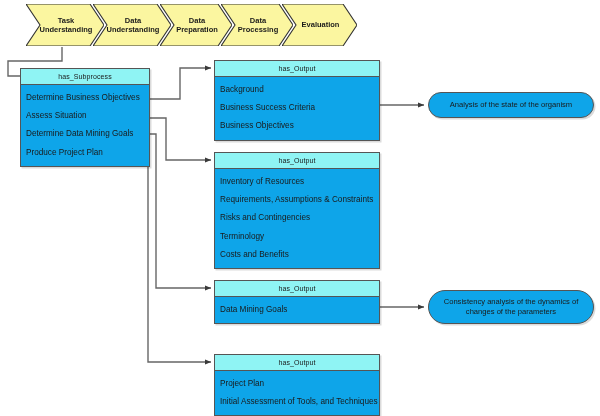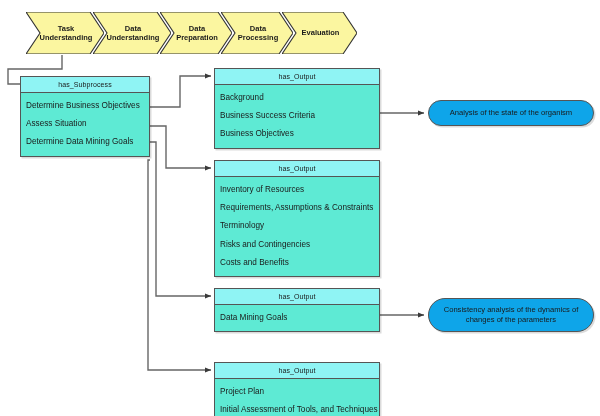--- a/index.html
+++ b/index.html
@@ -10,21 +10,21 @@
   body {
     width: 600px;
     height: 416px;
     position: relative;
     overflow: hidden;
     font-family: "Liberation Sans", sans-serif;
     color: #1a1a1a;
   }
   #canvas {
     position: absolute;
-    left: 0; top: 8px;
+    left: 0; top: 0;
     width: 600px;
     height: 308px;
   }
   #svg-layer {
     position: absolute;
     left: 0; top: 0;
     width: 600px;
     height: 416px;
     pointer-events: none;
   }
@@ -58,21 +58,21 @@
   .chev-label {
     position: relative;
     z-index: 2;
     pointer-events: none;
   }
   
   .node-box {
     position: absolute;
     box-sizing: border-box;
     border: 1px solid #555555;
-    background: #5eead4;
+    background: #0ea5e9;
     box-shadow: 1.5px 1.5px 0 rgba(0,0,0,0.14);
   }
   .node-header {
     box-sizing: border-box;
     height: 16px;
     background: #8ff4f4;
     border-bottom: 1px solid #555555;
     font-size: 7px;
     display: flex;
     align-items: center;
@@ -196,39 +196,40 @@
       </span>
     </div>
   </div>
 
   <div class="node-box" style="left:20px; top:68px; width:130px;">
     <div class="node-header">has_Subprocess</div>
     <div class="node-body">
       <div class="node-row">Determine Business Objectives</div>
       <div class="node-row">Assess Situation</div>
       <div class="node-row">Determine Data Mining Goals</div>
+      <div class="node-row">Produce Project Plan</div>
     </div>
   </div>
 
   <div class="node-box" style="left:214px; top:60px; width:166px;">
     <div class="node-header">has_Output</div>
     <div class="node-body">
       <div class="node-row">Background</div>
       <div class="node-row">Business Success Criteria</div>
       <div class="node-row">Business Objectives</div>
     </div>
   </div>
 
   <div class="node-box" style="left:214px; top:152px; width:166px;">
     <div class="node-header">has_Output</div>
     <div class="node-body">
       <div class="node-row">Inventory of Resources</div>
       <div class="node-row">Requirements, Assumptions &amp; Constraints</div>
+      <div class="node-row">Risks and Contingencies</div>
       <div class="node-row">Terminology</div>
-      <div class="node-row">Risks and Contingencies</div>
       <div class="node-row">Costs and Benefits</div>
     </div>
   </div>
 
   <div class="node-box" style="left:214px; top:280px; width:166px;">
     <div class="node-header">has_Output</div>
     <div class="node-body">
       <div class="node-row">Data Mining Goals</div>
     </div>
   </div>

